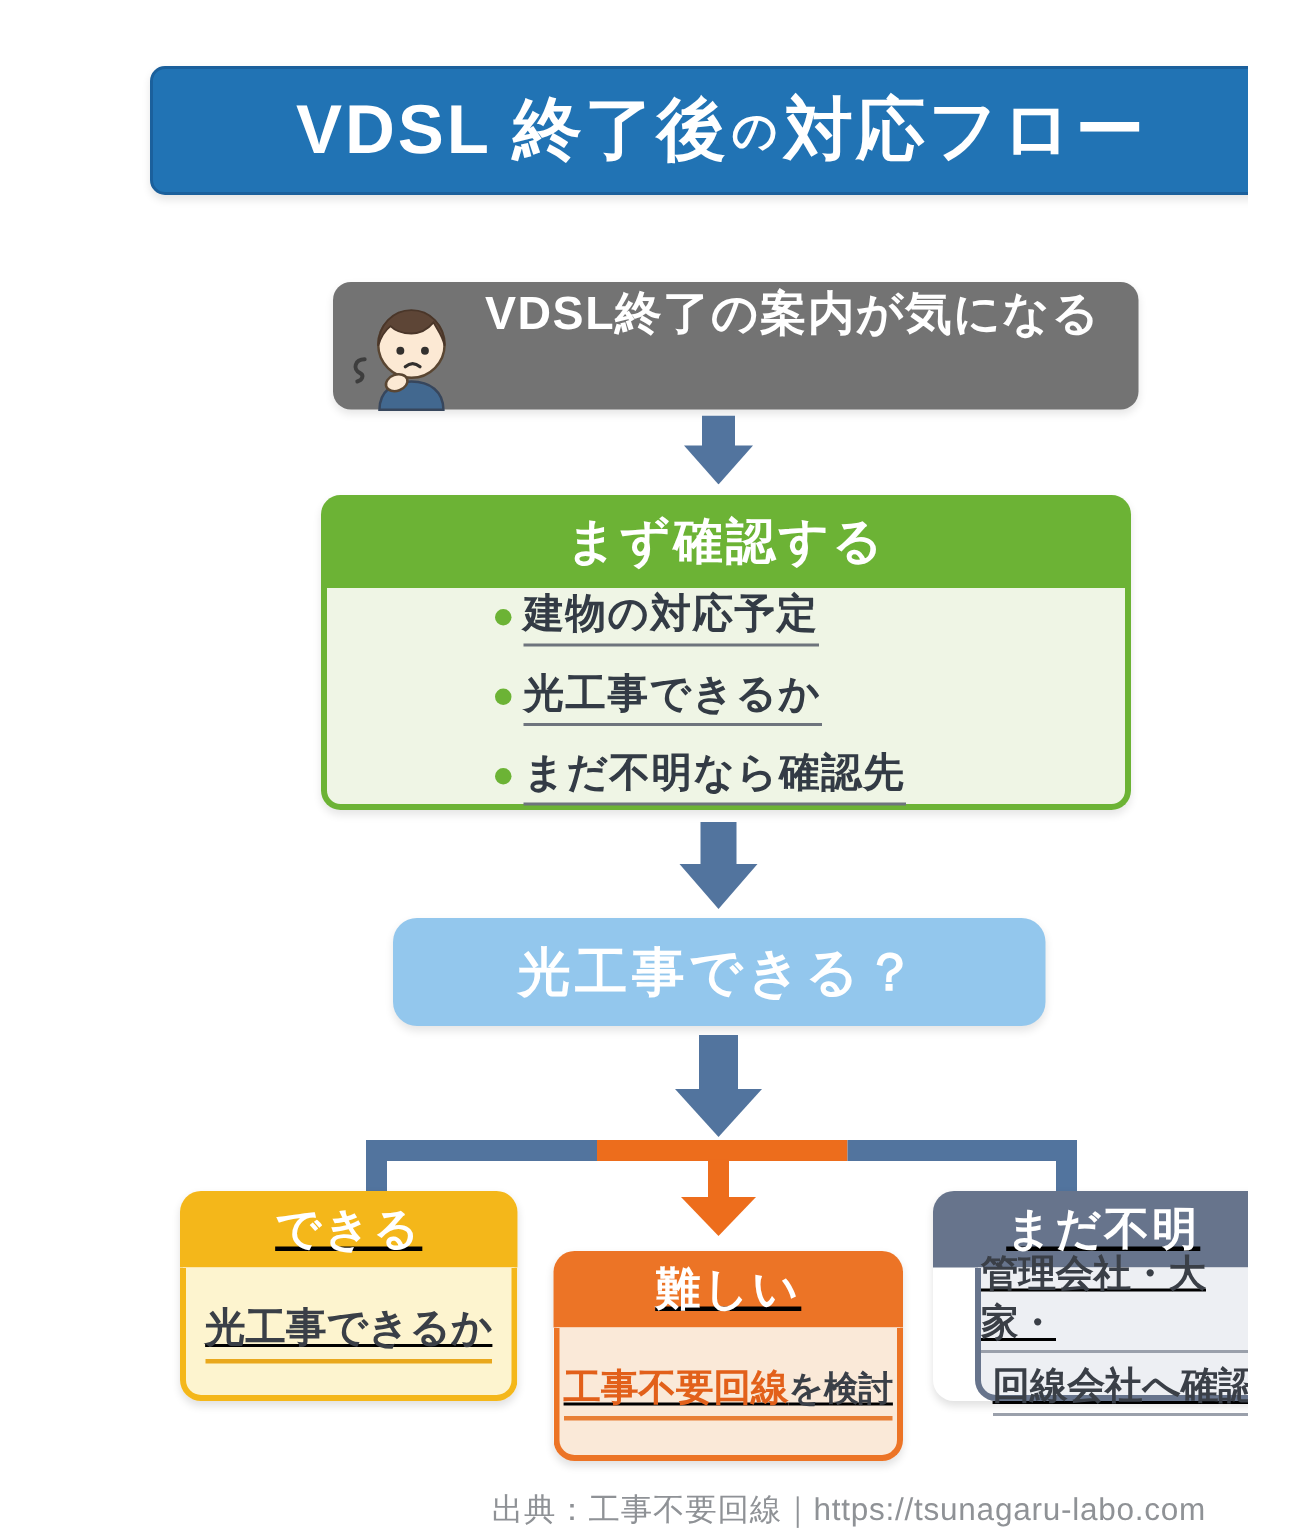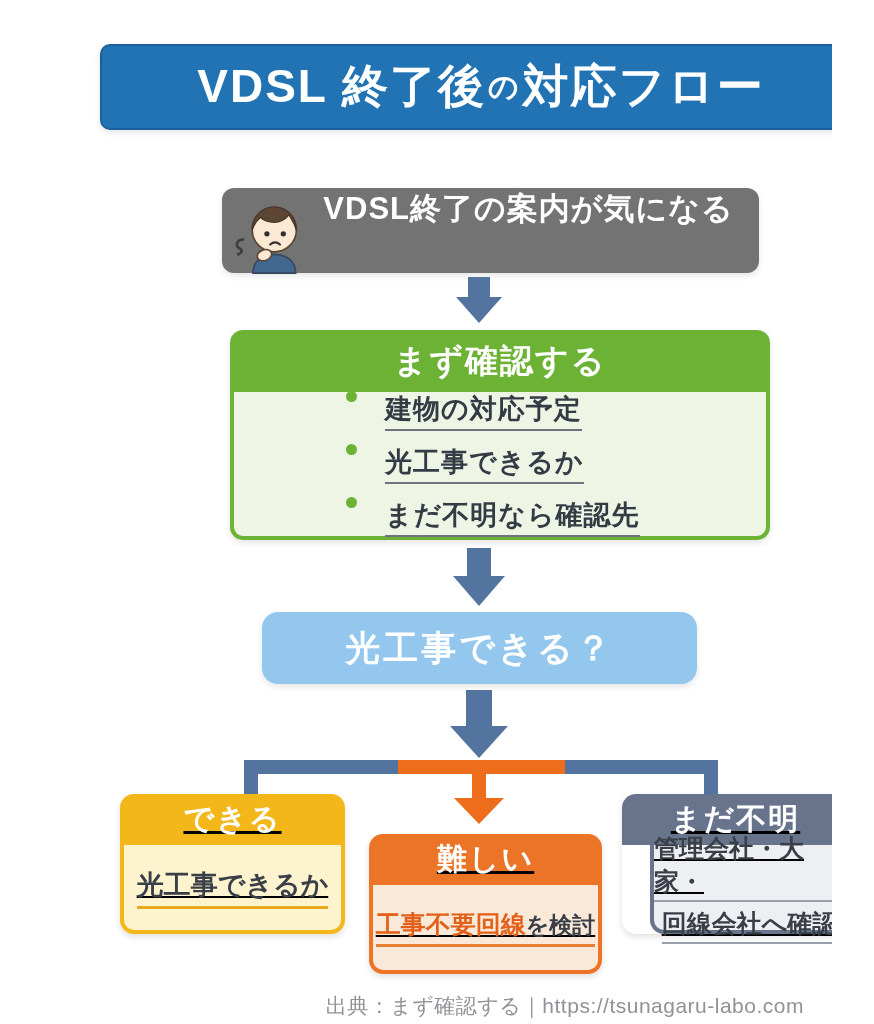--- a/index.html
+++ b/index.html
@@ -28,35 +28,35 @@
   }
   .concern-box .avatar { flex:0 0 auto; margin-left:8px; margin-top:4px; }
   .concern-box .concern-label {
     flex:1; text-align:center; color:#ffffff; font-weight:bold;
     font-size:31px; letter-spacing:1px; padding-right:14px;
   }
   
   .arrow { position:absolute; }
   
   .check-box {
-    position:absolute; left:188px; top:330px; width:540px; height:210px;
+    position:absolute; left:172px; top:330px; width:540px; height:210px;
     border-radius:13px; box-shadow:0 3px 6px rgba(0,0,0,0.10);
   }
   .check-header {
     height:62px; background:#6cb335; border-radius:13px 13px 0 0;
     display:flex; align-items:center; justify-content:center;
     color:#ffffff; font-weight:bold; font-size:33px; letter-spacing:2px;
   }
   .check-body {
     height:148px; background:#eff5e5; border:4px solid #6cb335; border-top:none;
     border-radius:0 0 13px 13px;
     display:flex; flex-direction:column; justify-content:center;
     gap:13px; padding-left:112px;
   }
-  .check-item { display:flex; align-items:flex-start; gap:28px; }
+  .check-item { display:flex; align-items:center; gap:8px; }
   .check-item .bullet-dot {
     width:11px; height:11px; border-radius:50%; background:#6cb335; flex:0 0 auto;
   }
   .check-item .check-item-label {
     font-size:27px; font-weight:bold; color:#333b45; letter-spacing:1px;
     border-bottom:2px solid #6e747d; padding-bottom:2px;
   }
   
   .question-box {
     position:absolute; left:220px; top:612px; width:435px; height:72px;
@@ -191,15 +191,15 @@
   </div>
 
   <div class="result-box result-unknown">
     <div class="result-header">まだ不明</div>
     <div class="result-body">
       <span class="underline-text">管理会社・大家・</span>
       <span class="underline-text">回線会社へ確認</span>
     </div>
   </div>
 
-  <div class="source-note">出典：まず確認する｜https://tsunagaru-labo.com</div>
+  <div class="source-note">出典：工事不要回線｜https://tsunagaru-labo.com</div>
 
 </div>
 
 </body></html>

